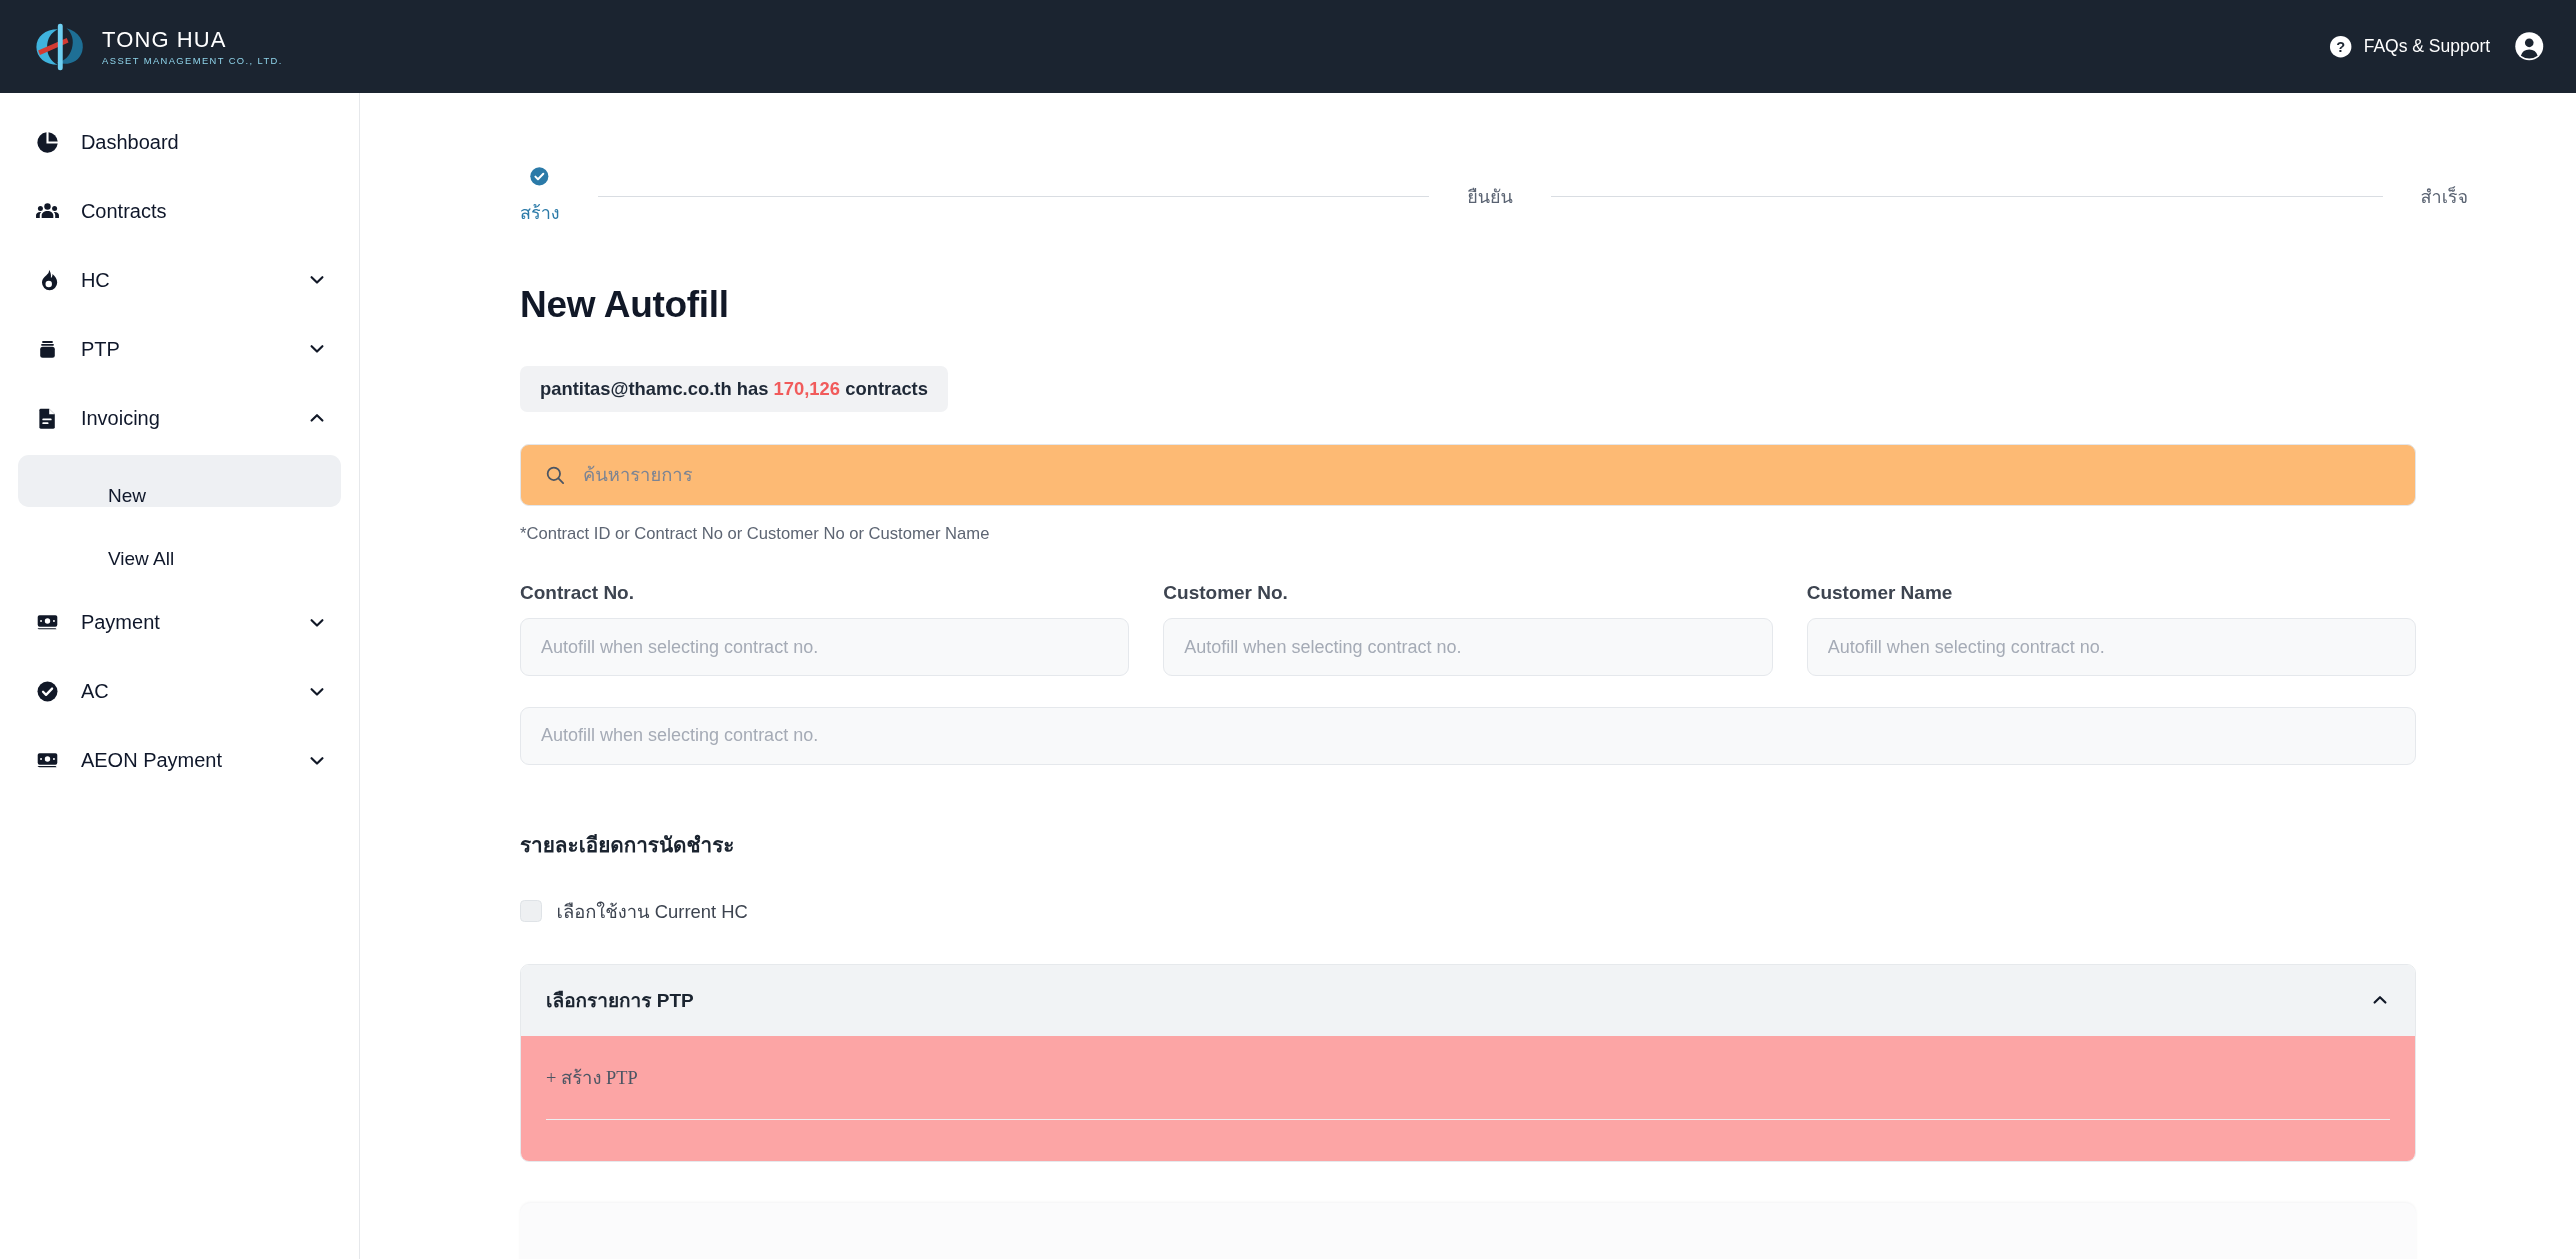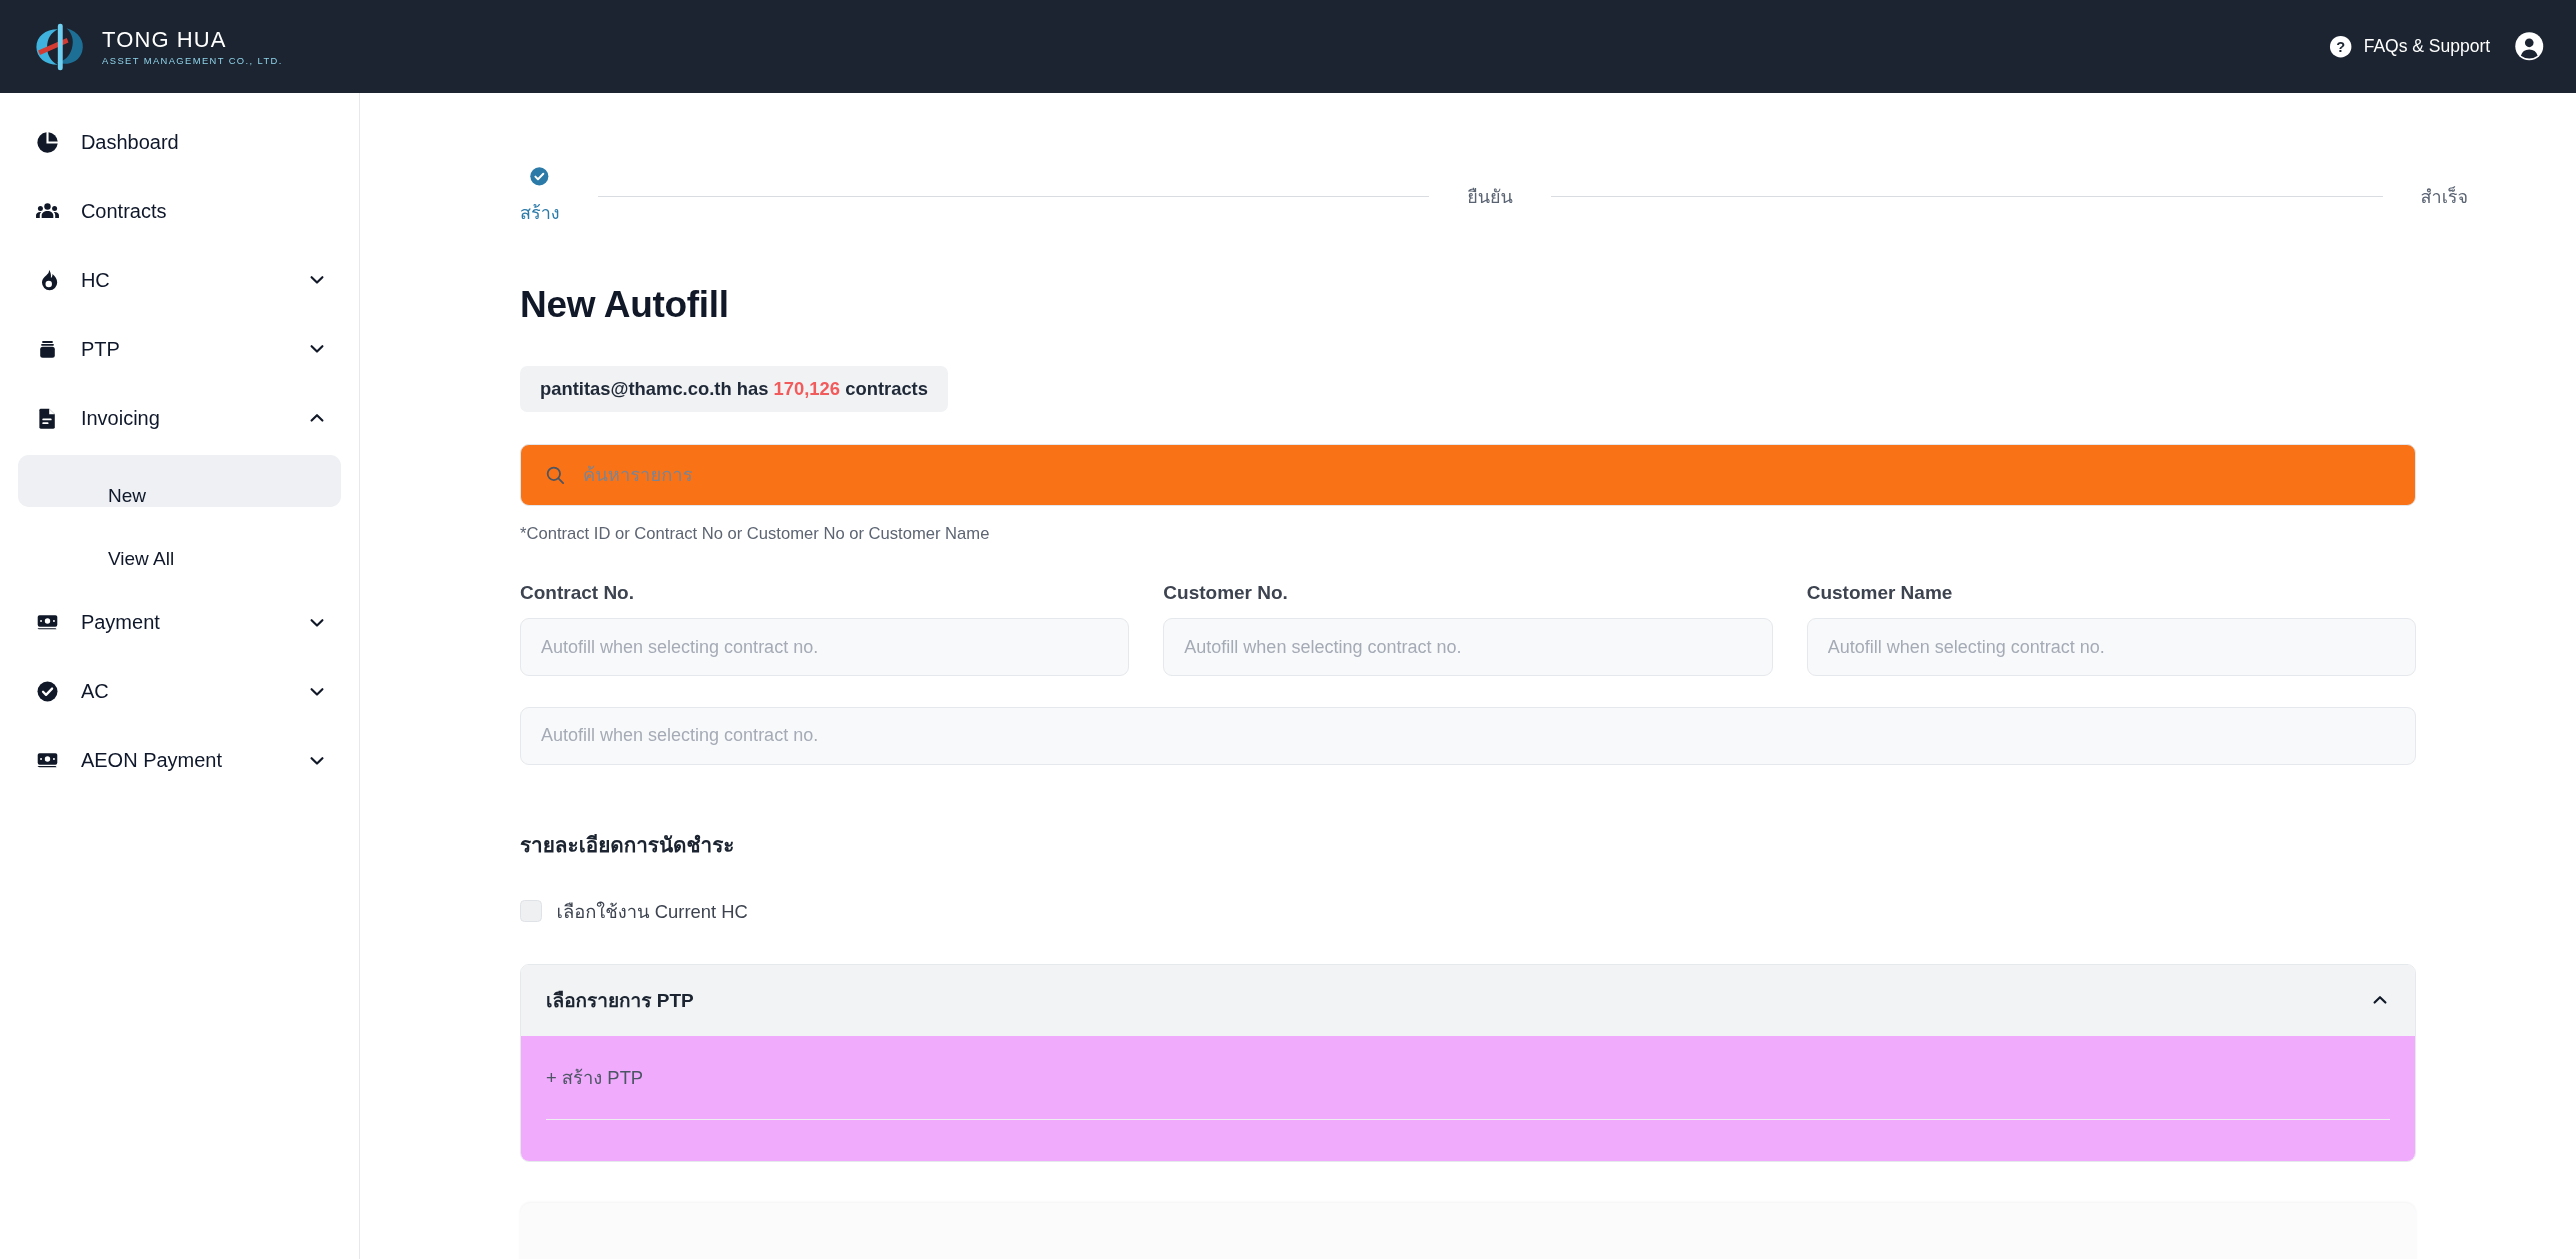--- a/index.html
+++ b/index.html
@@ -123,21 +123,21 @@
     border-radius: 7.2px;
     padding: 11.7px 20px;
     font-size: 18.4px; color: #1f2937; font-weight: 700;
   }
   .contracts-badge .num { color: #f15b5b; }
 
   
   .search-wrap {
     margin: 32px 160px 0 160px;
     height: 62px;
-    background: #f97316;
+    background: #fdba74;
     border: 0.9px solid #e3e6ea;
     border-radius: 9px;
     display: flex; align-items: center;
     padding: 0 23.4px;
     cursor: text;
   }
   .search-icon { width: 22.5px; height: 22.5px; margin-right: 16px; flex: 0 0 auto; }
   .search-input {
     flex: 1; border: none; outline: none; background: transparent;
     font-size: 18.4px; color: #1f2937;
@@ -204,21 +204,21 @@
     background: #ffffff;
   }
   .acc-header {
     height: 71px; background: #f1f3f5;
     display: flex; align-items: center;
     padding: 0 25px;
     cursor: pointer;
   }
   .acc-title { font-size: 19px; color: #1b2430; font-weight: 700; }
   .acc-chev { margin-left: auto; width: 20px; height: 20px; }
-  .acc-body { background: #f0abfc; padding: 0 25px; }
+  .acc-body { background: #fca5a5; padding: 0 25px; font-family: Liberation Serif, serif; }
   .acc-add {
     height: 84px; display: flex; align-items: center;
     font-size: 18.4px; color: #4b5563;
     border-bottom: 0.9px solid #edeff1;
     cursor: pointer; width: 100%;
   }
   .acc-foot { height: 41px; }
 
   
   .bottom-card {

